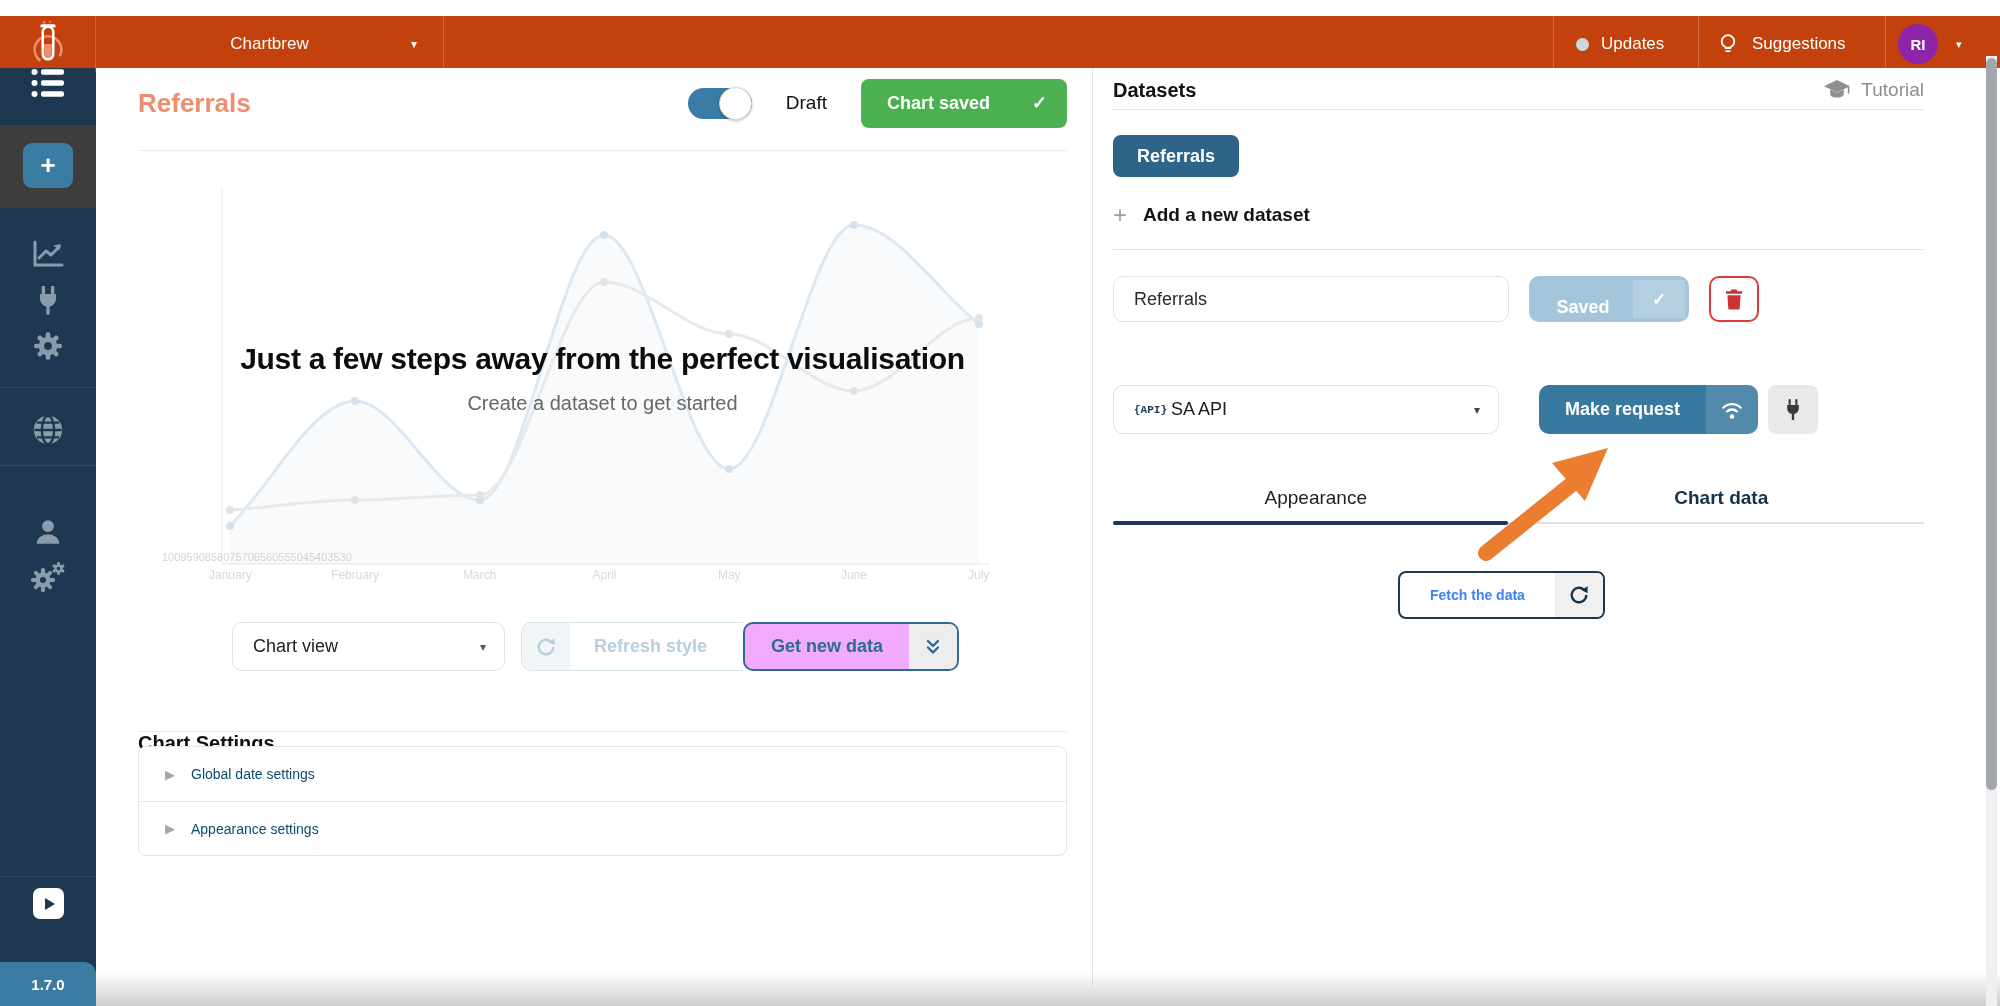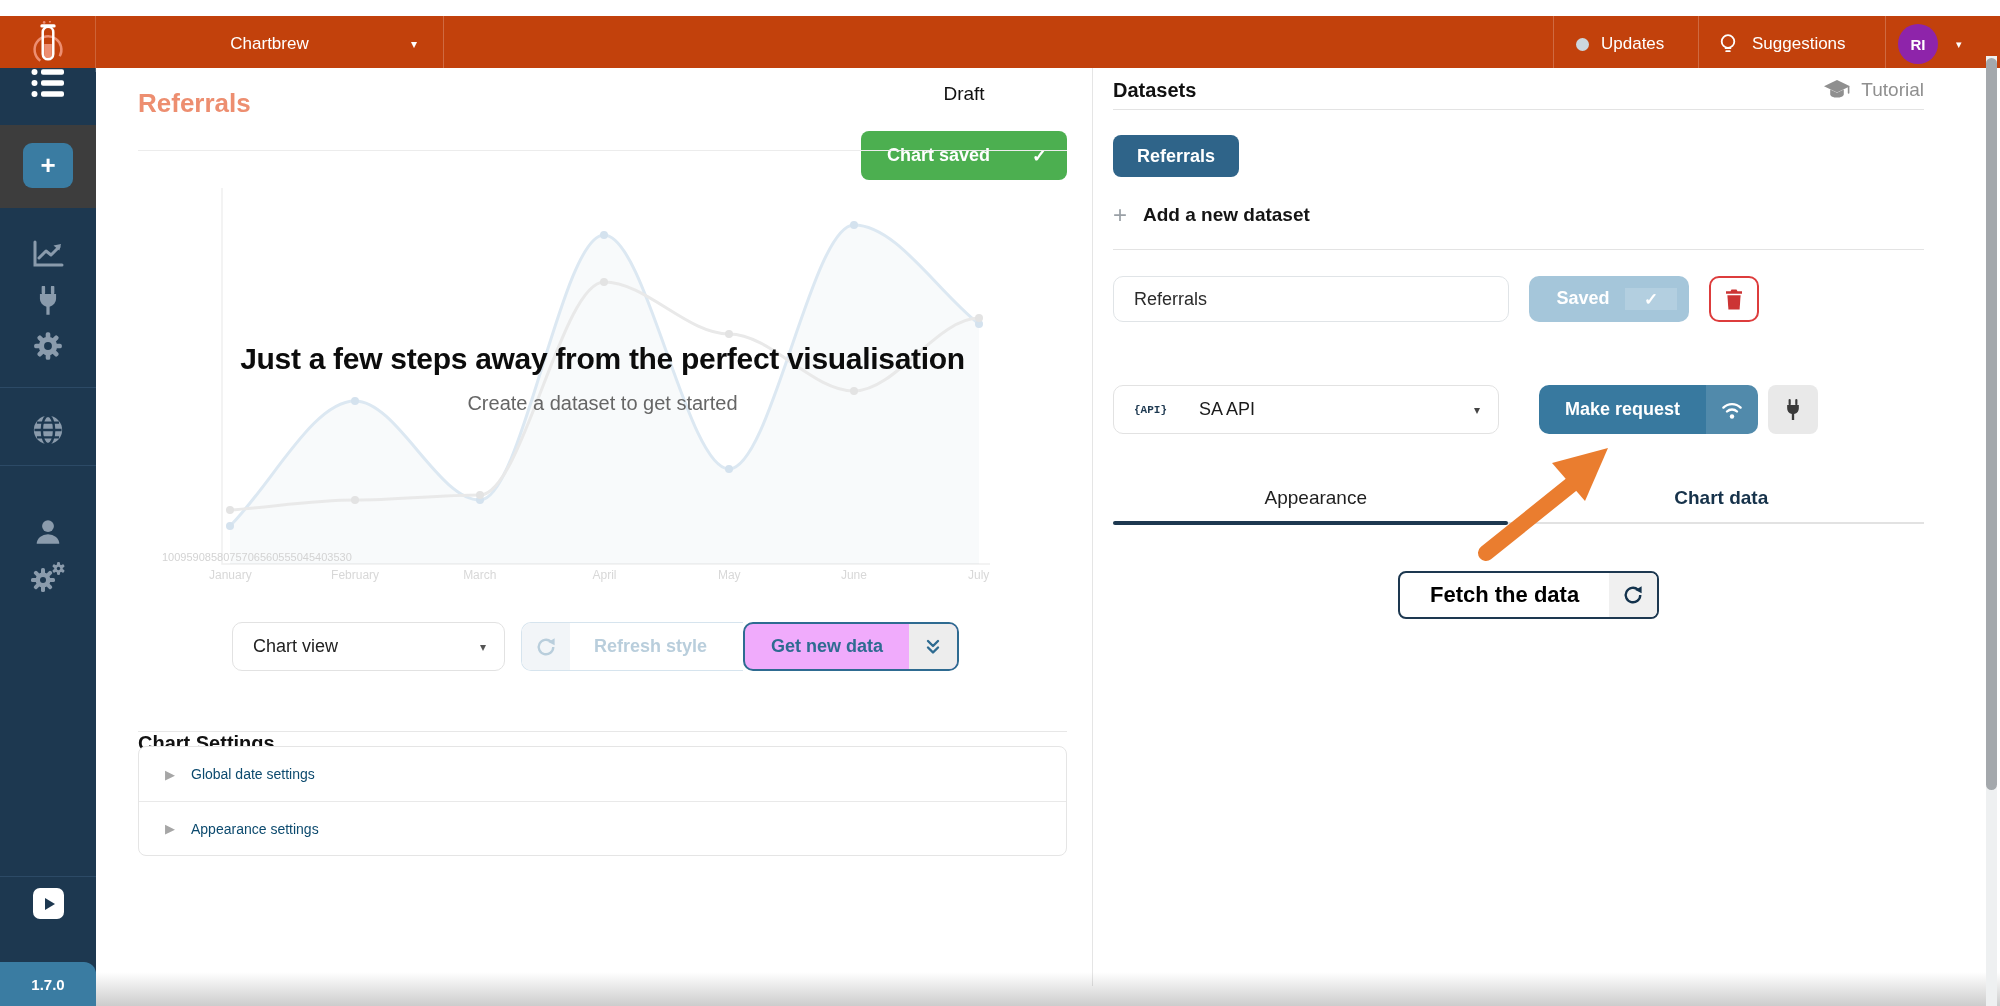--- a/index.html
+++ b/index.html
@@ -27,21 +27,21 @@
   .sb-item { position:absolute; left:0; width:96px; display:flex; justify-content:center; cursor:pointer; }
   .sb-band { position:absolute; left:0; top:69px; width:96px; height:83px; background:#3d3d3d; }
   .sb-plus { position:absolute; left:23px; top:87px; width:50px; height:45px; border-radius:9px; background:#3a7ca2; color:#fff; font-size:26px; font-weight:bold; display:flex; align-items:center; justify-content:center; cursor:pointer; }
   .sb-div { position:absolute; left:0; width:96px; height:1px; background:#2c4a66; }
   .sb-play { position:absolute; left:33px; top:832px; width:31px; height:31px; background:#fff; border-radius:7px; display:flex; align-items:center; justify-content:center; cursor:pointer; }
   .sb-version { position:absolute; left:0; top:906px; width:96px; height:44px; background:#3a7ca2; border-top-right-radius:12px; display:flex; align-items:center; justify-content:center; color:#fff; font-size:15px; font-weight:bold; }
 
   
   .page-header { position:absolute; left:138px; top:74px; width:929px; height:58px; display:flex; align-items:center; }
   .page-title { color:#ed8e70; font-size:26px; font-weight:bold; }
-  .header-right { margin-left:auto; display:flex; align-items:center; gap:26px;flex-direction:column; }
+  .header-right { margin-left:auto; display:flex; align-items:center; gap:34px; }
   .toggle { position:relative; width:64px; height:31px; border-radius:16px; background:#3a7ca5; cursor:pointer; }
   .toggle .knob { position:absolute; right:0px; top:-1px; width:33px; height:33px; border-radius:50%; background:#fff; border:1px solid #d9d9d9; box-shadow:0 1px 3px rgba(0,0,0,0.25); }
   .draft-label { font-size:19px; color:#111; }
   .chart-saved-btn { height:49px; min-width:206px; background:#4caf50; border:none; border-radius:8px; color:#fff; font-size:18px; font-weight:bold; display:flex; align-items:center; justify-content:space-between; padding:0 20px 0 26px; gap:26px; cursor:pointer; font-family:inherit; }
   .hdr-div { position:absolute; left:138px; top:150px; width:929px; height:1px; background:#ececec; }
 
   
   .chart-area { position:absolute; left:138px; top:160px; width:929px; height:430px; }
   .chart-area svg.bg { position:absolute; left:0; top:0; }
   .ytick-col { position:absolute; left:24px; top:28px; width:32px; height:375px; display:flex; flex-direction:row; justify-content:space-between; align-items:flex-end; }
@@ -78,41 +78,41 @@
   .panel-header { position:absolute; left:1113px; top:78px; width:811px; display:flex; align-items:center; }
   .panel-title { font-size:20px; font-weight:bold; color:#111; }
   .tutorial { margin-left:auto; display:flex; align-items:center; gap:10px; font-size:19px; color:#8f8f8f; cursor:pointer; }
   .panel-div { position:absolute; left:1113px; height:1px; background:#e3e3e3; width:811px; }
   .dataset-chip { position:absolute; left:1113px; top:135px; height:42px; padding:0 24px; background:#2f6489; border:none; border-radius:8px; color:#fff; font-size:18px; font-weight:bold; display:flex; align-items:center; cursor:pointer; font-family:inherit; }
   .add-row { position:absolute; left:1113px; top:203px; display:flex; align-items:center; gap:16px; cursor:pointer; }
   .add-plus { font-size:24px; color:#9aa0a6; line-height:1; }
   .add-label { font-size:19px; font-weight:bold; color:#151515; }
   .name-row { position:absolute; left:1113px; top:276px; height:46px; display:flex; align-items:stretch; gap:20px; }
   .name-input { width:396px; border:1px solid #e0e4e7; border-radius:10px; padding:0 20px; font-size:18px; color:#2b2b2b; font-family:inherit; outline:none; }
-  .saved-btn { width:160px; background:#a5c6da; border:none; border-radius:10px; color:#fff; font-size:18px; font-weight:bold; display:flex; align-items:flex-start; cursor:default; font-family:inherit; overflow:hidden; padding:12px; }
+  .saved-btn { width:160px; background:#a5c6da; border:none; border-radius:10px; color:#fff; font-size:18px; font-weight:bold; display:flex; align-items:flex-end; cursor:default; font-family:inherit; overflow:hidden; padding:4px; }
   .saved-btn .lbl { flex:1; text-align:center; }
   .saved-btn .cap { width:52px; align-self:stretch; background:rgba(255,255,255,0.16); display:flex; align-items:center; justify-content:center; font-size:17px; }
   .trash-btn { width:50px; background:#fff; border:2px solid #dd3c3c; border-radius:10px; display:flex; align-items:center; justify-content:center; cursor:pointer; }
   .conn-row { position:absolute; left:1113px; top:385px; height:49px; display:flex; align-items:stretch; }
-  .conn-select { position:relative; width:386px; background:#fff; border:1px solid #e2e2e2; border-radius:10px; display:flex; align-items:center; gap:32px; padding:0 20px; cursor:pointer; }
+  .conn-select { position:relative; width:386px; background:#fff; border:1px solid #e2e2e2; border-radius:10px; display:flex; align-items:center; gap:4px; padding:0 20px; cursor:pointer; }
   .conn-badge { font-family:"Liberation Mono", monospace; font-size:11px; font-weight:bold; color:#1d3850; }
   .conn-name { font-size:18px; color:#1b1b1b; }
   .conn-select .caret { position:absolute; right:18px; font-size:12px; color:#444; }
   .make-btn { margin-left:40px; background:#38799f; border:none; border-radius:10px; color:#fff; display:flex; align-items:stretch; cursor:pointer; font-family:inherit; overflow:hidden; padding:0; }
   .make-btn .lbl { display:flex; align-items:center; padding:0 26px; font-size:18px; font-weight:bold; }
   .make-btn .cap { width:52px; background:rgba(255,255,255,0.13); display:flex; align-items:center; justify-content:center; }
   .plug-btn { margin-left:10px; width:50px; background:#e9e9e9; border:none; border-radius:8px; display:flex; align-items:center; justify-content:center; cursor:pointer; }
   .tabs { position:absolute; left:1113px; top:487px; width:811px; display:flex; }
   .tab { flex:1; text-align:center; font-size:19px; padding-bottom:24px; cursor:pointer; }
   .tab.active { color:#16324a; font-weight:bold; }
   .tab.inactive { color:#1f1f1f; }
   .tab-line { position:absolute; left:1113px; top:522px; width:811px; height:2px; background:#e2e2e2; }
   .tab-line-active { position:absolute; left:1113px; top:521px; width:395px; height:4px; background:#1d3850; border-radius:2px; }
   .fetch-btn { position:absolute; left:1398px; top:571px; height:48px; background:#fff; border:2px solid #1d3850; border-radius:8px; display:flex; align-items:stretch; cursor:pointer; font-family:inherit; padding:0; overflow:hidden; }
-  .fetch-btn .lbl { display:flex; align-items:center; padding:0 30px; font-size:22px; font-weight:bold; color:#000000; }
+  .fetch-btn .lbl { display:flex; align-items:center; padding:0 30px; font-size:14px; font-weight:bold; color:#3b82f6; }
   .fetch-btn .cap { width:48px; background:#f0f0f0; display:flex; align-items:center; justify-content:center; }
 
   .pointer-arrow { position:absolute; left:1468px; top:436px; z-index:15; }
 
   
   .scroll-track { position:absolute; left:1986px; top:56px; width:11px; height:950px; background:#eef0f1; z-index:40; }
   .scroll-thumb { position:absolute; left:1986px; top:58px; width:11px; height:732px; background:#a4a8ac; border-radius:6px; z-index:41; cursor:pointer; }
 </style>
 </head>
 <body>

